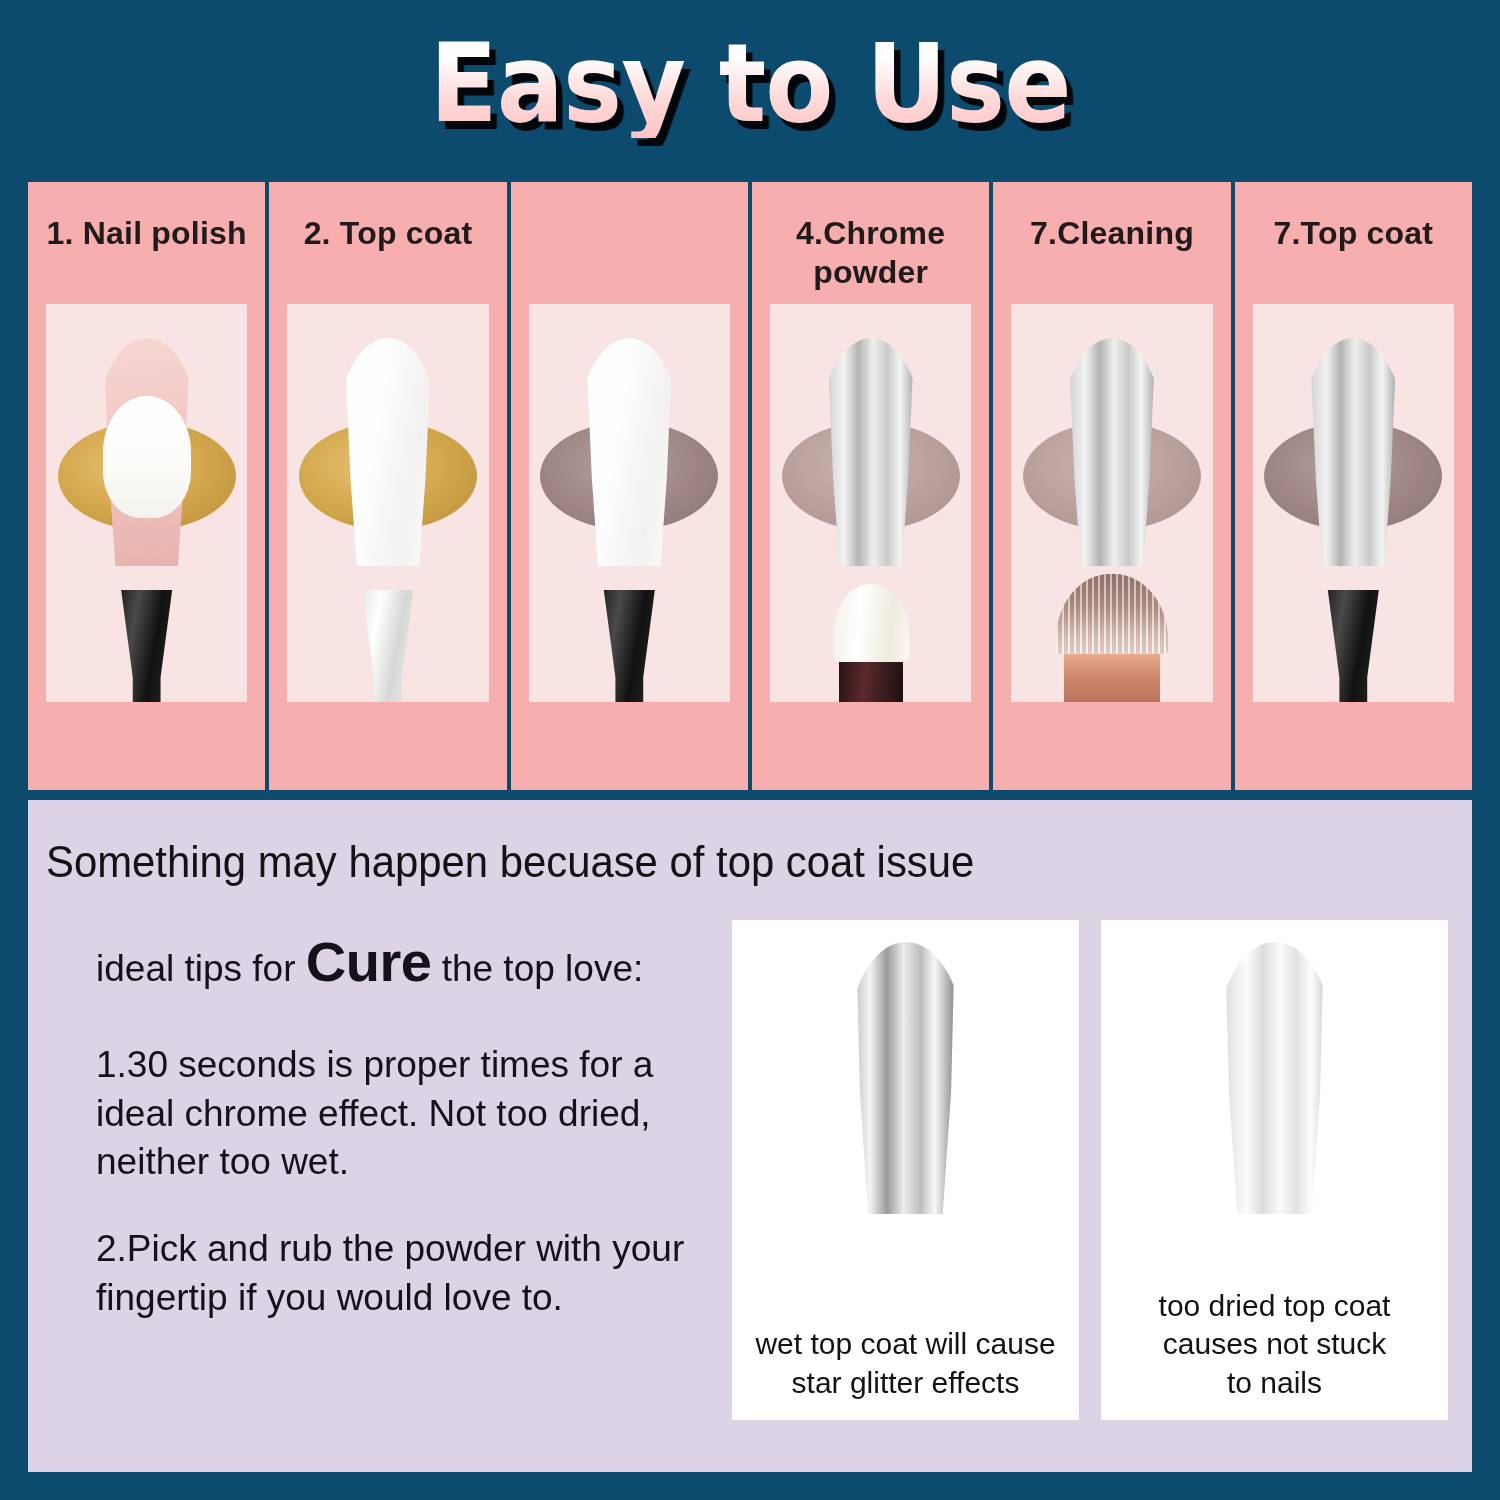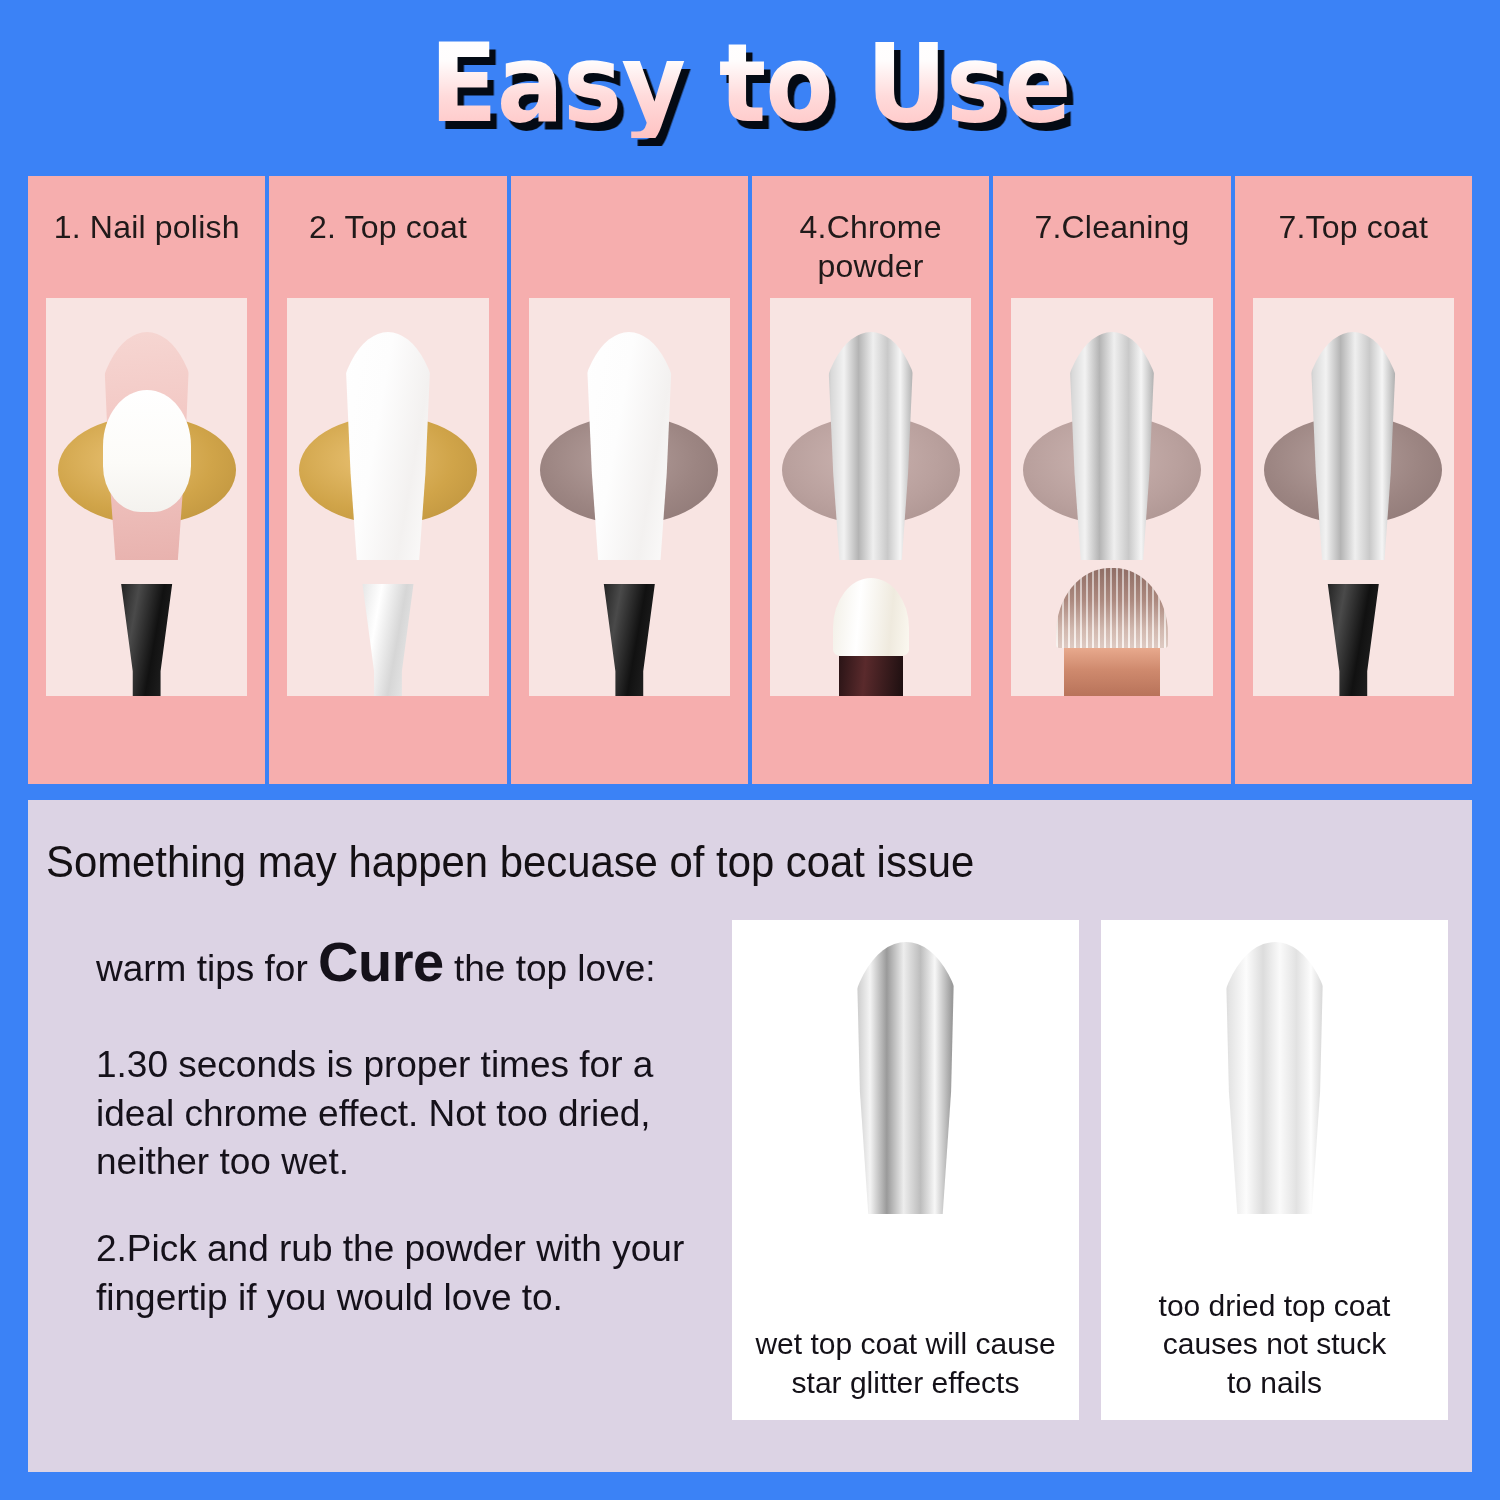--- a/index.html
+++ b/index.html
@@ -2,21 +2,21 @@
 <html><head>
 <meta charset="utf-8">
 <style>
   html,body{margin:0;padding:0;}
   body{
     width:1500px;height:1500px;
     background:#fb7b7b;
     font-family:"Liberation Sans", sans-serif;
     overflow:hidden;
   }
-  .page{position:relative;width:1500px;height:1500px;background:#3b82f6;}
+  .page{position:relative;width:1500px;height:1500px;background:#0c4a6e;}
 
   
   .title-wrap{
     position:absolute;left:0;top:24px;width:1500px;height:120px;
     display:flex;align-items:center;justify-content:center;
   }
   .title{
     font-family:"DejaVu Sans", sans-serif;
     font-weight:bold;
     font-size:108px;
@@ -27,23 +27,23 @@
     -webkit-background-clip:text;
     background-clip:text;
     color:transparent;
     -webkit-text-fill-color:transparent;
     filter:drop-shadow(7px 8px 0px rgba(0,0,0,0.92));
     white-space:nowrap;
   }
 
   
   .steps{
-    position:absolute;left:28px;top:176px;
+    position:absolute;left:28px;top:182px;
     width:1444px;height:608px;
-    display:flex;gap:4px;
+    display:flex;gap:4px;font-weight:bold;
   }
   .step-card{
     flex:1 1 0;
     background:#f6aeae;
     position:relative;
     display:flex;flex-direction:column;align-items:center;
   }
   .step-label{
     color:#201a1a;
     font-size:32px;
@@ -264,21 +264,21 @@
     </div>
 
   </div>
 
   <div class="panel">
     <div class="panel-heading">Something  may happen becuase of top coat issue</div>
 
     <div class="panel-body">
 
       <div class="tips">
-        <p class="tips-lead"><span>warm tips for </span><span class="cure">Cure</span><span> the top love:</span></p>
+        <p class="tips-lead"><span>ideal tips for </span><span class="cure">Cure</span><span> the top love:</span></p>
         <p class="tip">1.30 seconds is proper times for a ideal chrome effect. Not too dried, neither too wet.</p>
         <p class="tip">2.Pick and rub the powder with your fingertip if you would love to.</p>
       </div>
 
       <div class="compare">
         <div class="compare-card">
           <div class="compare-nail dark"></div>
           <div class="compare-caption">wet top coat will cause
 star glitter effects</div>
         </div>

